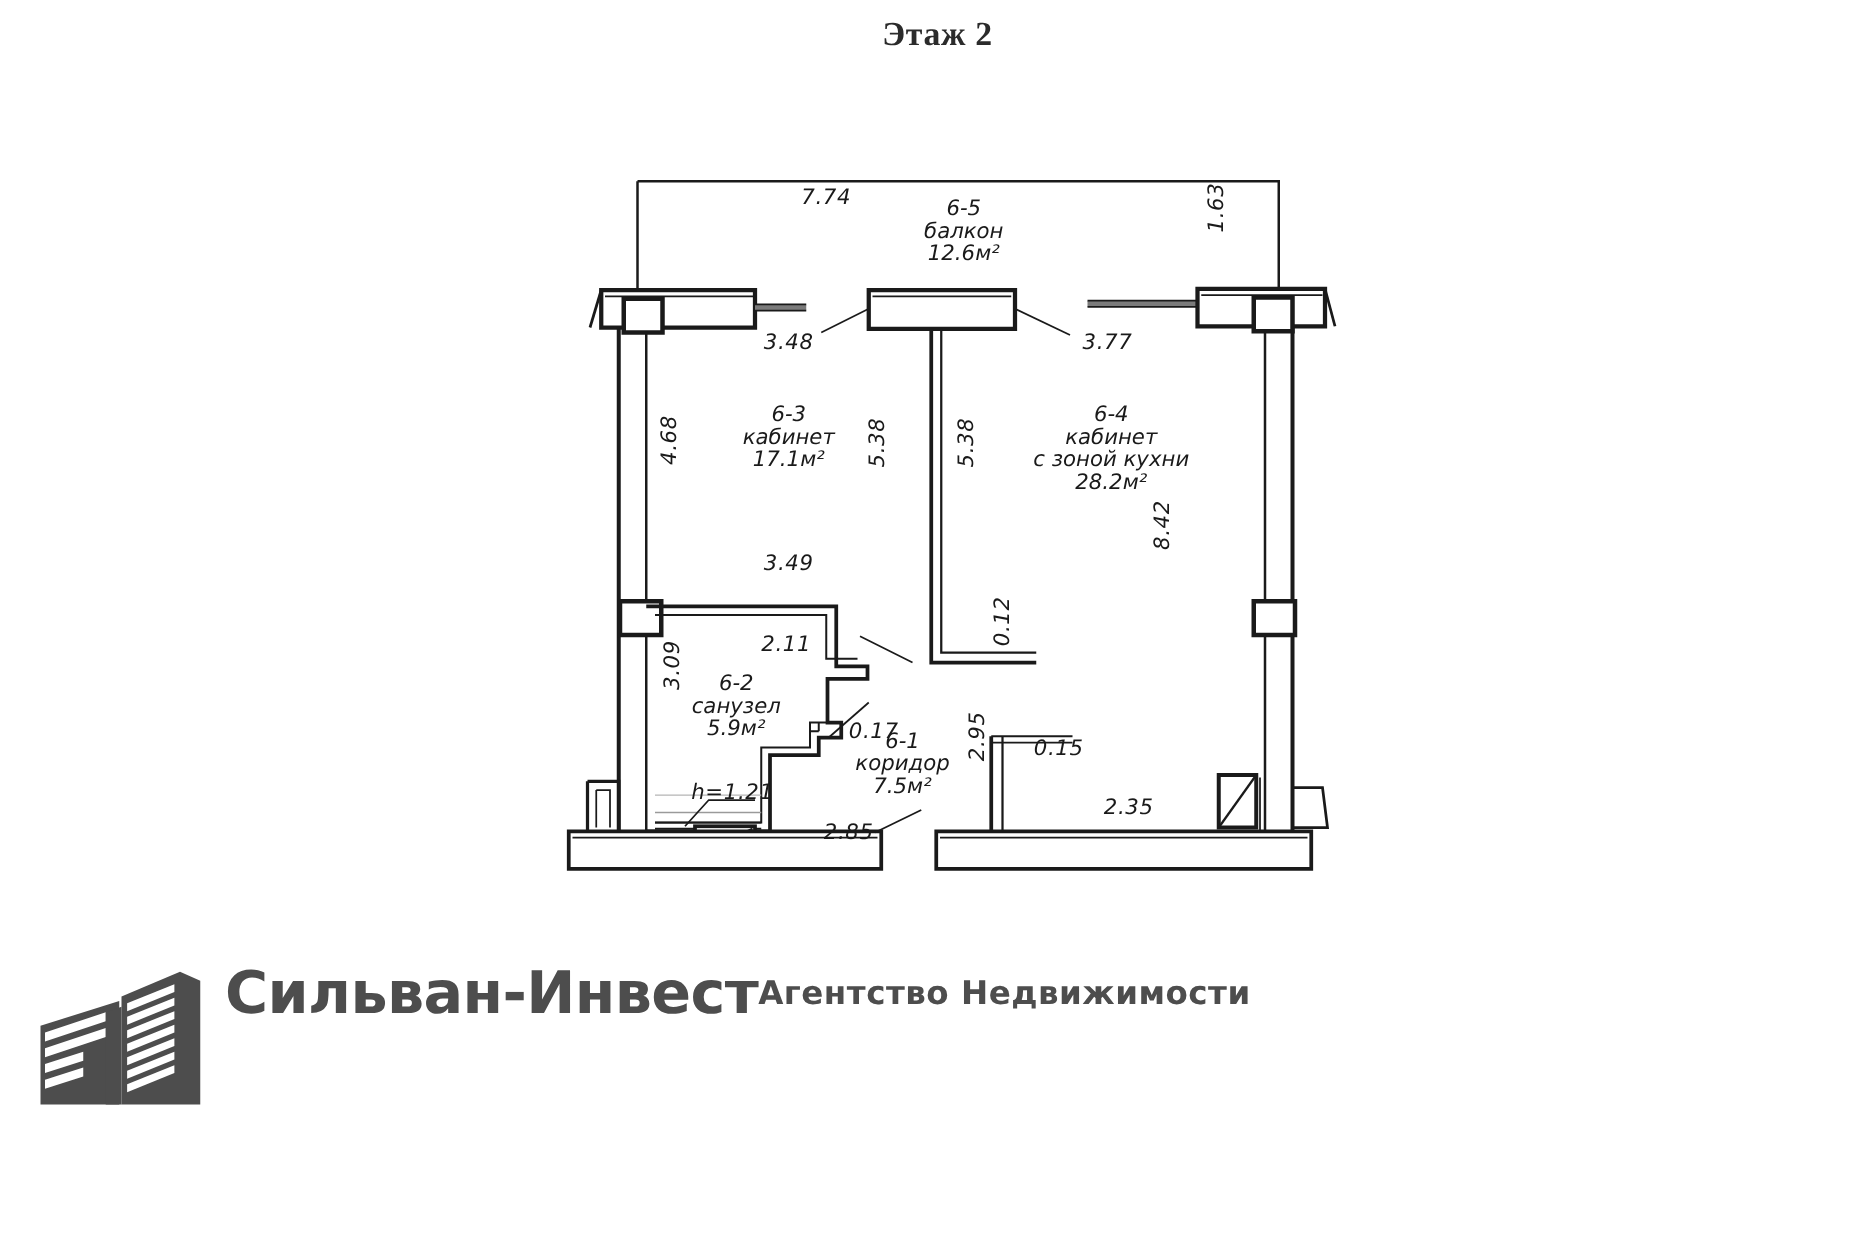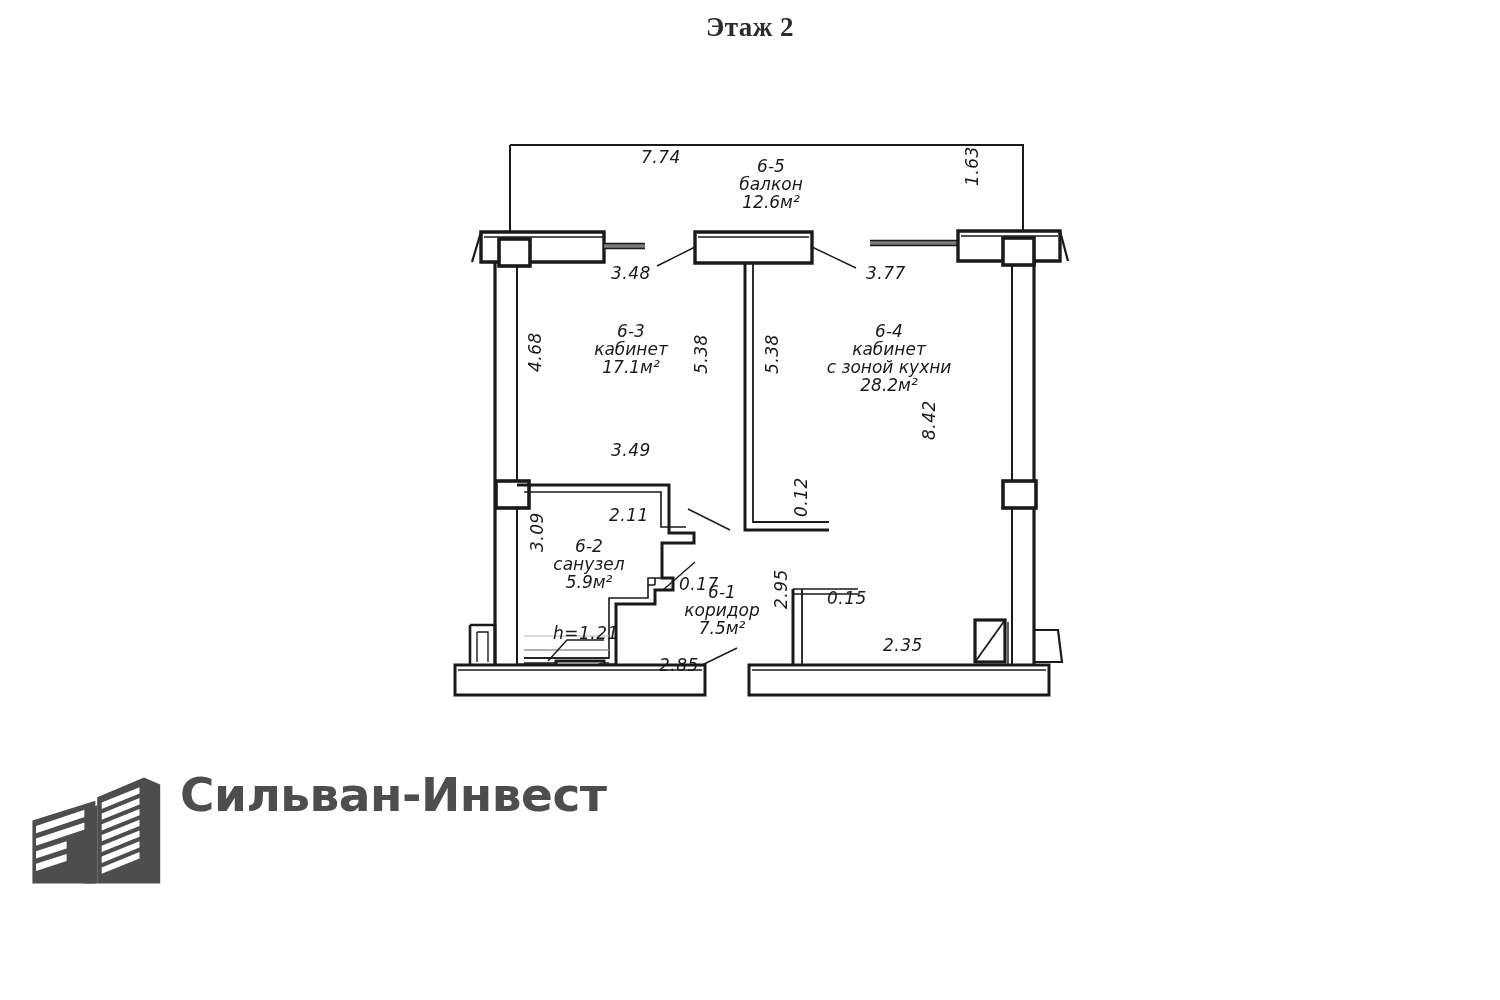--- a/index.html
+++ b/index.html
@@ -307,15 +307,16 @@
           <polygon points="40,70 94,52 94,60 40,78"></polygon>
           <polygon points="40,84 74,73 74,81 40,92"></polygon>
           <polygon points="40,98 74,87 74,95 40,106"></polygon>
         </g>
 
         <polygon points="94,38 108,33 108,120 94,120"></polygon>
       </g>
     </svg>
 
     <div class="logo-name">Сильван-Инвест</div>
+    <div class="logo-sub">Агентство Недвижимости</div>
   </div>
 
 </div>
 
 </body></html>

